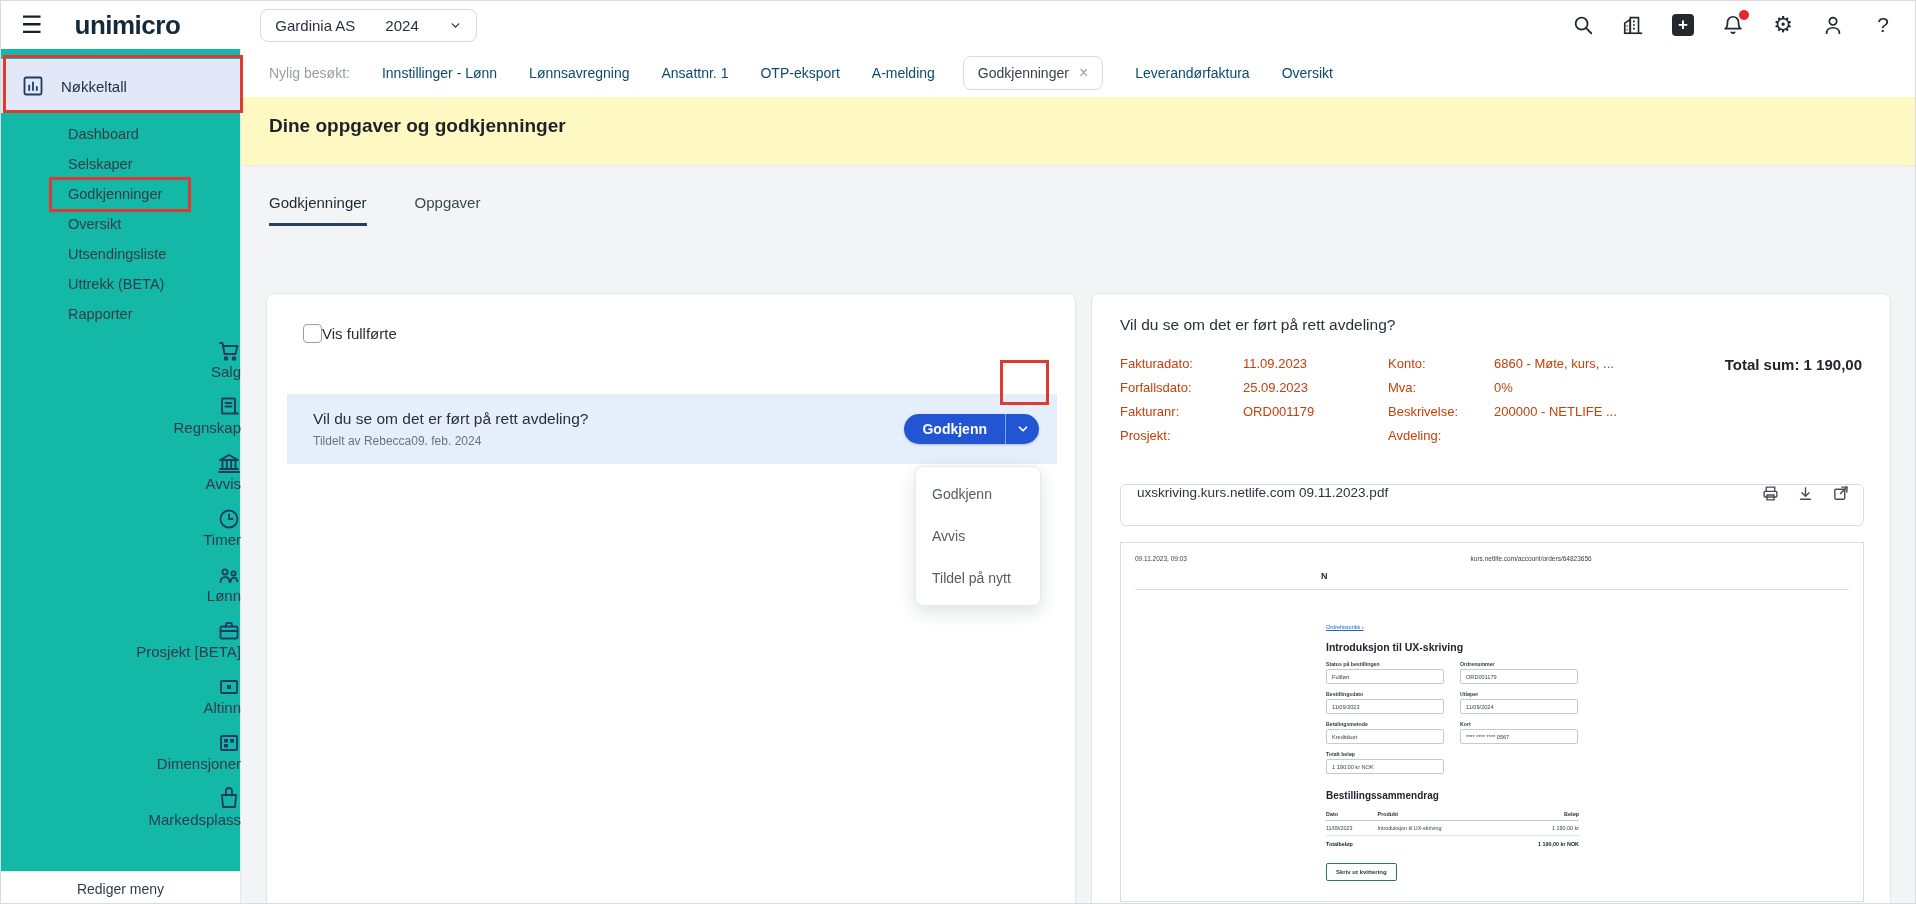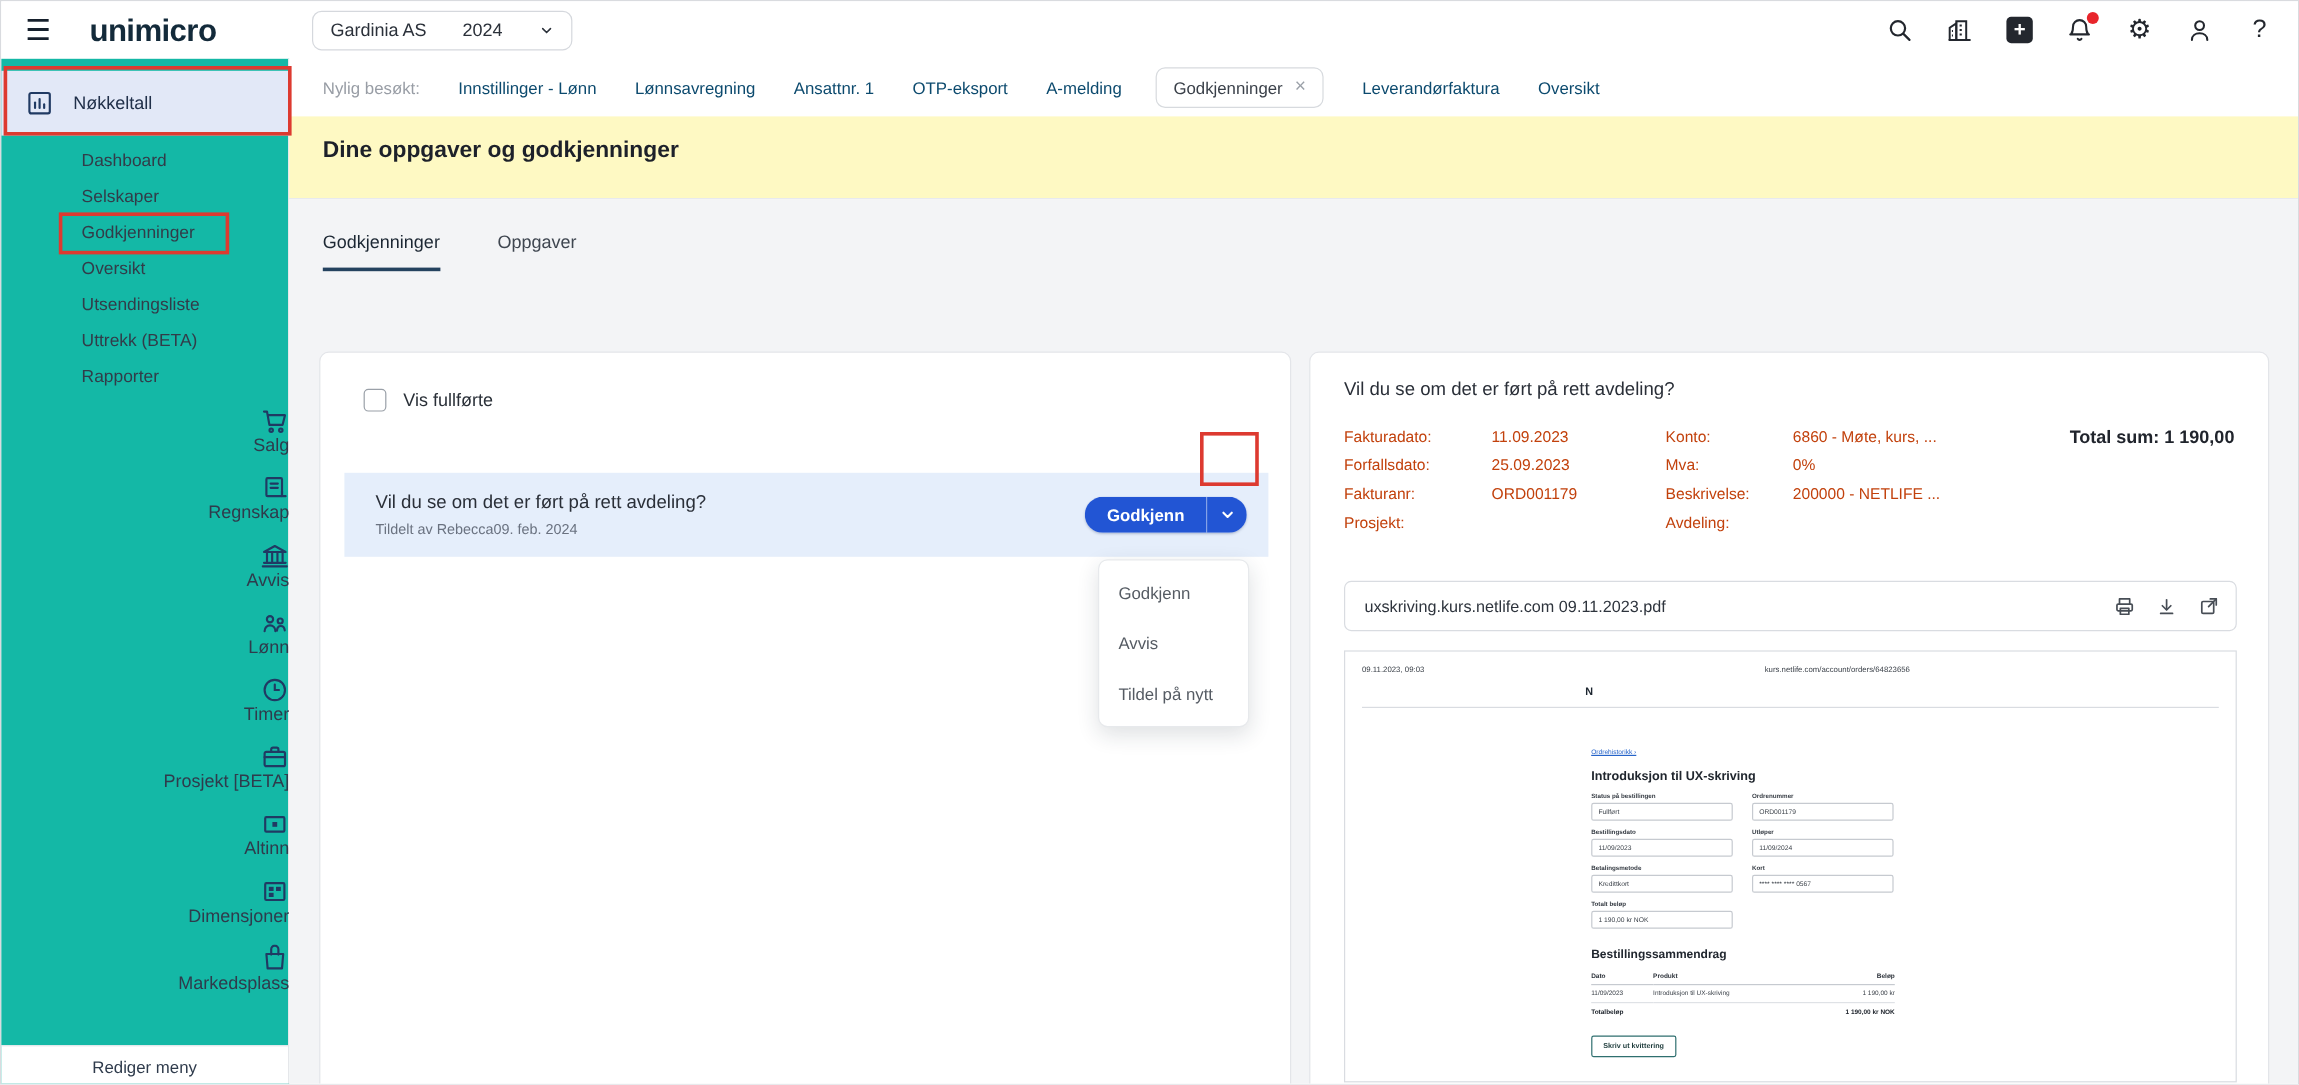--- a/index.html
+++ b/index.html
@@ -47,40 +47,40 @@
   .content { position:absolute; left:0; top:117px; width:1676px; height:739px; background:#f3f4f6; }
   .view-tabs { position:absolute; left:28px; top:28px; display:flex; gap:48px; }
   .view-tab { font-size:15px; color:#3f4650; padding-bottom:12px; cursor:pointer; }
   .view-tab.active { color:#1c2733; border-bottom:3px solid #24425f; }
 
   .card { position:absolute; background:#fff; border:1px solid #e3e5e9; border-radius:8px; }
   .card-left { left:25px; top:127px; width:810px; height:633px; }
   .card-right { left:850px; top:127px; width:800px; height:633px; }
 
   
-  .chk-row { position:absolute; left:36px; top:30px; display:flex; align-items:center; gap:14px; cursor:pointer; }
+  .chk-row { position:absolute; left:36px; top:30px; display:flex; align-items:center; cursor:pointer; }
   .checkbox { width:19px; height:19px; border:1px solid #9aa0a8; border-radius:4px; background:#fff; }
   .chk-label { font-size:15px; color:#2a3038; }
   .approval-row { position:absolute; left:20px; top:100px; width:770px; height:70px; background:#e5eefb; display:flex; align-items:center; }
   .approval-texts { margin-left:26px; }
   .approval-title { font-size:15.5px; color:#2a2f38; }
   .approval-sub { margin-top:6px; font-size:12px; color:#6a7280; }
   .split-btn { position:absolute; right:18px; top:20px; height:30px; display:flex; border-radius:16px; overflow:hidden; box-shadow:0 1px 2px rgba(20,40,90,.25); }
   .split-main { background:#2255d4; color:#fff; font-size:14px; font-weight:700; display:flex; align-items:center; padding:0 18px; cursor:pointer; }
   .split-caret { background:#2255d4; border-left:1px solid rgba(255,255,255,.45); width:34px; display:flex; align-items:center; justify-content:center; cursor:pointer; }
   .dropdown { position:absolute; left:648px; top:172px; width:126px; background:#fff; border:1px solid #e7e9ec; border-radius:8px; box-shadow:0 6px 18px rgba(30,40,60,.14); padding:6px 0; z-index:5; }
   .dropdown-item { padding:13px 16px; font-size:14px; color:#555b63; cursor:pointer; }
 
   
   .detail-pad { position:absolute; left:28px; top:22px; right:28px; }
   .detail-title { font-size:15.5px; color:#2a2f38; }
   .detail-grid { position:absolute; left:28px; top:62px; width:744px; }
   .dfield { position:absolute; font-size:13px; color:#c2410c; white-space:nowrap; }
   .total-sum { position:absolute; right:28px; top:62px; font-size:15px; font-weight:700; color:#20242c; }
-  .file-row { position:absolute; left:28px; top:190px; width:744px; height:42px; border:1px solid #d9dce1; border-radius:6px; display:flex; align-items:center; background:#fff; }
+  .file-row { position:absolute; left:28px; top:190px; width:744px; height:42px; border:1px solid #d9dce1; border-radius:6px; display:flex; align-items:flex-start; background:#fff; }
   .file-name { margin-left:16px; font-size:13.5px; color:#2e343d; }
   .file-icons { position:absolute; right:14px; display:flex; gap:18px; color:#474d55; }
   .file-icons svg { width:17px; height:17px; display:block; cursor:pointer; }
 
   .pdf-box { position:absolute; left:28px; top:248px; width:744px; height:360px; border:1px solid #d9dce1; background:#fff; overflow:hidden; }
   .pdf-head { position:absolute; left:14px; right:14px; top:12px; display:flex; font-size:6.5px; color:#3c424a; }
   .pdf-url { position:absolute; left:47%; font-size:6.5px; color:#3c424a; }
   .pdf-logo { position:absolute; left:200px; top:28px; font-size:9px; color:#1d2630; font-weight:700; }
   .pdf-hr { position:absolute; left:14px; right:14px; top:46px; border-top:1px solid #d9dce1; }
   .pdf-body { position:absolute; left:205px; top:72px; width:260px; }
@@ -209,36 +209,36 @@
               <line x1="18.5" y1="9" x2="18.5" y2="17"></line>
               <line x1="3" y1="18" x2="21" y2="18"></line>
               <line x1="2" y1="21" x2="22" y2="21"></line>
             </svg>
         </span>
         <span class="nav-label">Avvis</span>
       </div>
       <div class="main-item">
         <span class="nav-icon">
           <svg viewBox="0 0 24 24" fill="none" stroke="currentColor" stroke-width="1.8" stroke-linecap="round">
+              <circle cx="12" cy="12" r="8.5"></circle>
+              <polyline points="12 7.5 12 12 15.5 12"></polyline>
+            </svg>
+        </span>
+        <span class="nav-label">Timer</span>
+      </div>
+      <div class="main-item">
+        <span class="nav-icon">
+          <svg viewBox="0 0 24 24" fill="none" stroke="currentColor" stroke-width="1.8" stroke-linecap="round">
               <circle cx="8" cy="9" r="2.6"></circle>
               <circle cx="16.5" cy="10.5" r="2.1"></circle>
               <path d="M3.5 19c0-3 2-4.8 4.5-4.8S12.5 16 12.5 19"></path>
               <path d="M13.8 18.5c.2-2.4 1.4-3.8 3.2-3.8 1.7 0 3 1.3 3.3 3.6"></path>
             </svg>
         </span>
         <span class="nav-label">Lønn</span>
-      </div>
-      <div class="main-item">
-        <span class="nav-icon">
-          <svg viewBox="0 0 24 24" fill="none" stroke="currentColor" stroke-width="1.8" stroke-linecap="round">
-              <circle cx="12" cy="12" r="8.5"></circle>
-              <polyline points="12 7.5 12 12 15.5 12"></polyline>
-            </svg>
-        </span>
-        <span class="nav-label">Timer</span>
       </div>
       <div class="main-item">
         <span class="nav-icon">
           <svg viewBox="0 0 24 24" fill="none" stroke="currentColor" stroke-width="1.8" stroke-linecap="round" stroke-linejoin="round">
               <rect x="3.5" y="7.5" width="17" height="12" rx="1.5"></rect>
               <path d="M9 7.5V5.5a1.5 1.5 0 0 1 1.5-1.5h3A1.5 1.5 0 0 1 15 5.5v2"></path>
               <path d="M3.5 12h17"></path>
             </svg>
         </span>
         <span class="nav-label">Prosjekt [BETA]</span>

